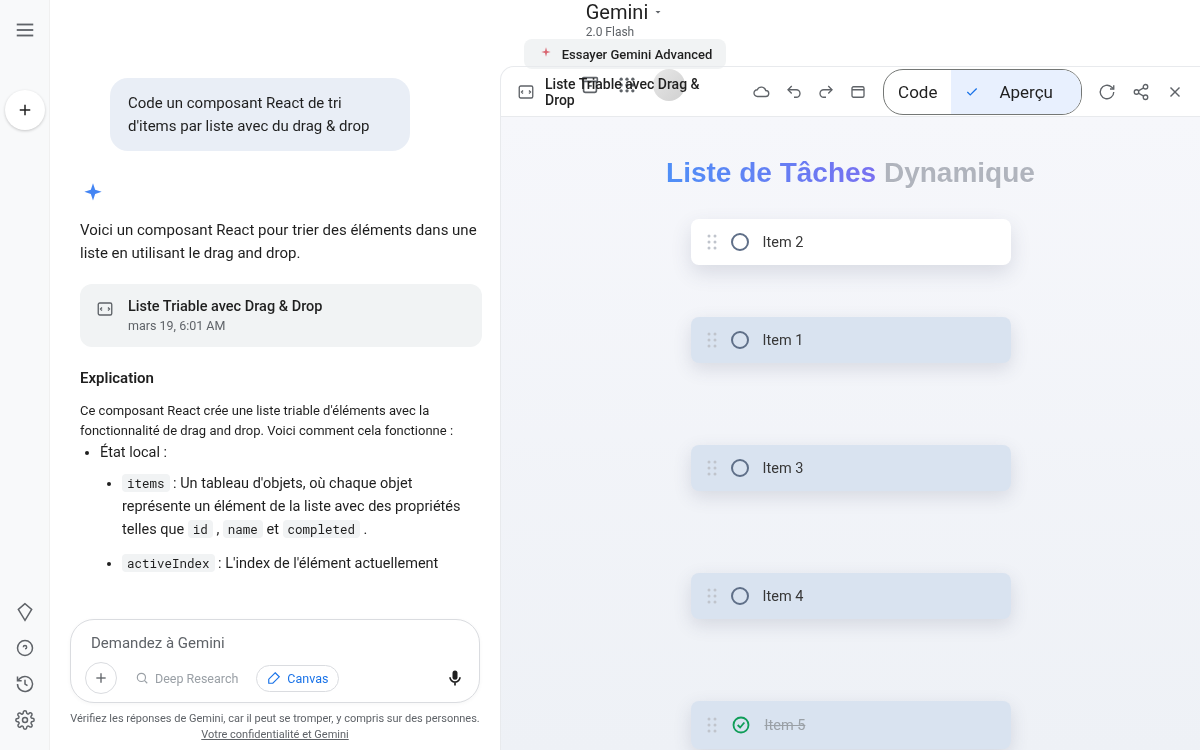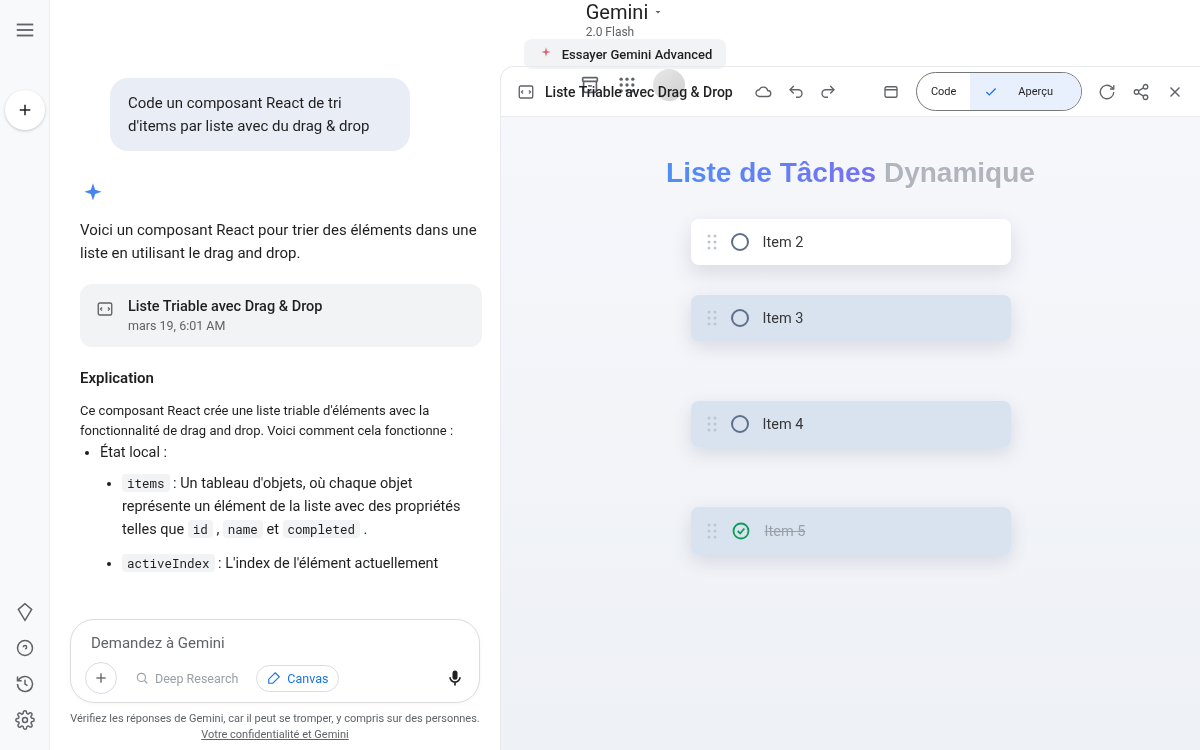--- a/index.html
+++ b/index.html
@@ -51,28 +51,28 @@
 .disclaimer { font-size: 11px; color:#5f6368; text-align:center; margin-top:8px; line-height:1.4; }
 .disclaimer a { color:#5f6368; }
 
 .canvas-col { flex:1; border-left:1px solid #e8eaed; border-top:1px solid #e8eaed; border-top-left-radius: 14px; margin-top: 10px; display:flex; flex-direction:column; overflow:hidden; }
 .canvas-header { height: 50px; display:flex; align-items:center; padding: 0 16px; gap:14px; border-bottom: 1px solid #e8eaed; }
 .canvas-title-wrap { display:flex; align-items:center; gap:10px; }
 .canvas-title { font-size:14px; font-weight:500; }
 .canvas-head-icons { display:flex; gap: 14px; margin-left: 8px; }
 .canvas-head-icons > * { cursor:pointer; color:#5f6368; }
 .canvas-header-right { margin-left:auto; display:flex; align-items:center; gap: 16px; }
-.toggle { display:flex; align-items:center; border:1px solid #747775; border-radius: 20px; overflow:hidden; font-size: 11px; }
+.toggle { display:flex; align-items:center; border:1px solid #747775; border-radius: 20px; overflow:hidden; font-size: 17px; }
 .toggle span { padding: 6px 14px; cursor:pointer; display:flex; align-items:center; gap:6px; }
 .toggle .active { background:#e8f0fe; }
 .canvas-body { flex:1; background: linear-gradient(180deg, #f6f7fb 0%, #eef1f6 100%); padding: 40px 30px; overflow:auto; }
 .canvas-heading { text-align:center; font-size: 28px; font-weight:700; margin-bottom: 30px; font-family: Arial, sans-serif; }
 .canvas-heading .g1 { background: linear-gradient(90deg, #4f8ff7, #7a6ff0); -webkit-background-clip:text; background-clip:text; color:transparent; }
 .canvas-heading .g2 { color:#b0b4bd; text-shadow: 0 1px 1px rgba(255,255,255,0.5); }
-.task-list { max-width: 320px; margin: 0 auto; display:flex; flex-direction:column; gap: 60px; }
+.task-list { max-width: 320px; margin: 0 auto; display:flex; flex-direction:column; gap: 82px; }
 .task-item { background:#fff; border-radius: 8px; padding: 14px 16px; display:flex; align-items:center; gap: 14px; font-size:14.5px; color:#373737; box-shadow: 0 1px 3px rgba(0,0,0,0.06); cursor:grab; }
 .task-item.shadow { box-shadow: 0 8px 20px rgba(60,70,100,0.15); }
 .task-item.blue { background:#d9e3f0; box-shadow: 0 6px 18px rgba(60,70,100,0.15); }
 .task-item.done .task-label { text-decoration: line-through; color:#9aa0a6; }
 .drag-handle { color:#c0c4cc; cursor:grab; }
 .check-circle { width:18px; height:18px; border:2px solid #5f6f88; border-radius:50%; cursor:pointer; flex-shrink:0; }
 .check-done { color:#0f9d58; display:flex; align-items:center; }
 
 svg { display:block; }
 </style>
@@ -349,34 +349,48 @@
                   <svg width="10" height="16" viewBox="0 0 10 16" fill="#c0c4cc">
                     <circle cx="2" cy="2" r="1.5"></circle>
                     <circle cx="8" cy="2" r="1.5"></circle>
                     <circle cx="2" cy="8" r="1.5"></circle>
                     <circle cx="8" cy="8" r="1.5"></circle>
                     <circle cx="2" cy="14" r="1.5"></circle>
                     <circle cx="8" cy="14" r="1.5"></circle>
                   </svg>
                 </span>
                 <span class="check-circle"></span>
-                <span class="task-label">Item 3</span>
+                <span class="task-label">Item 1</span>
               </div>
               <div class="task-item blue">
                 <span class="drag-handle">
                   <svg width="10" height="16" viewBox="0 0 10 16" fill="#c0c4cc">
                     <circle cx="2" cy="2" r="1.5"></circle>
                     <circle cx="8" cy="2" r="1.5"></circle>
                     <circle cx="2" cy="8" r="1.5"></circle>
                     <circle cx="8" cy="8" r="1.5"></circle>
                     <circle cx="2" cy="14" r="1.5"></circle>
                     <circle cx="8" cy="14" r="1.5"></circle>
                   </svg>
                 </span>
                 <span class="check-circle"></span>
+                <span class="task-label">Item 3</span>
+              </div>
+              <div class="task-item blue">
+                <span class="drag-handle">
+                  <svg width="10" height="16" viewBox="0 0 10 16" fill="#c0c4cc">
+                    <circle cx="2" cy="2" r="1.5"></circle>
+                    <circle cx="8" cy="2" r="1.5"></circle>
+                    <circle cx="2" cy="8" r="1.5"></circle>
+                    <circle cx="8" cy="8" r="1.5"></circle>
+                    <circle cx="2" cy="14" r="1.5"></circle>
+                    <circle cx="8" cy="14" r="1.5"></circle>
+                  </svg>
+                </span>
+                <span class="check-circle"></span>
                 <span class="task-label">Item 4</span>
               </div>
               <div class="task-item blue done">
                 <span class="drag-handle">
                   <svg width="10" height="16" viewBox="0 0 10 16" fill="#c0c4cc">
                     <circle cx="2" cy="2" r="1.5"></circle>
                     <circle cx="8" cy="2" r="1.5"></circle>
                     <circle cx="2" cy="8" r="1.5"></circle>
                     <circle cx="8" cy="8" r="1.5"></circle>
                     <circle cx="2" cy="14" r="1.5"></circle>

